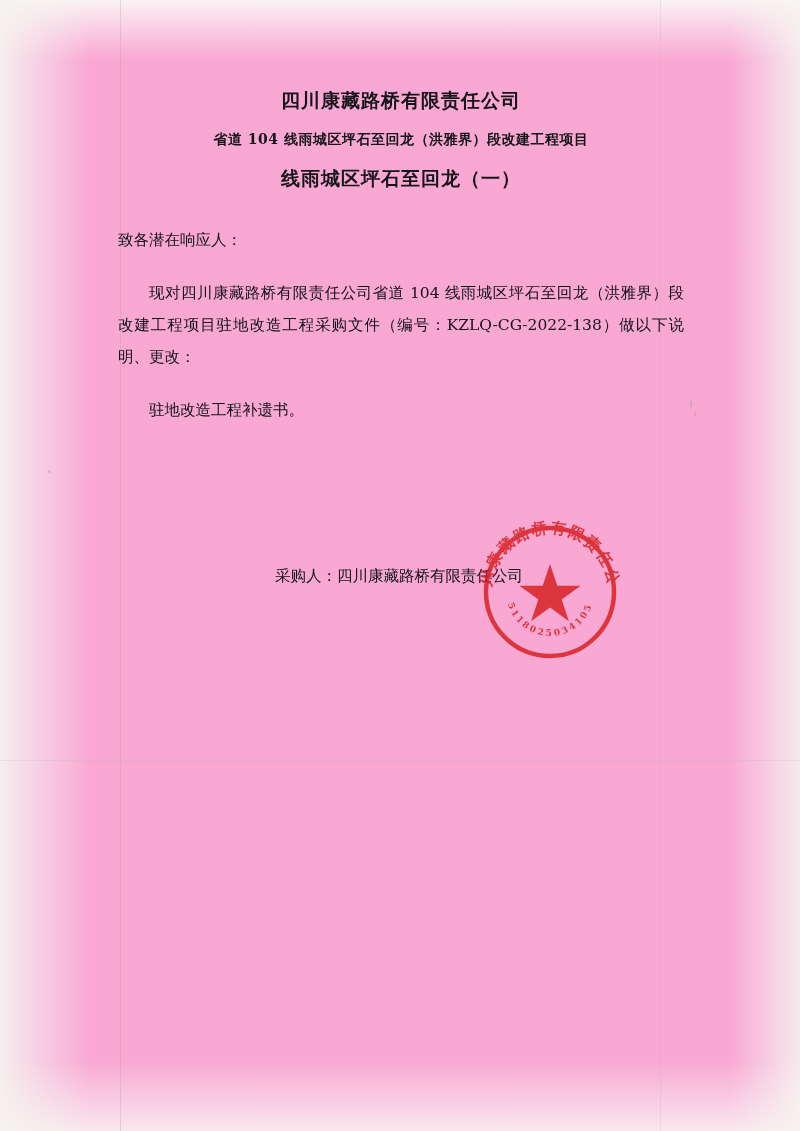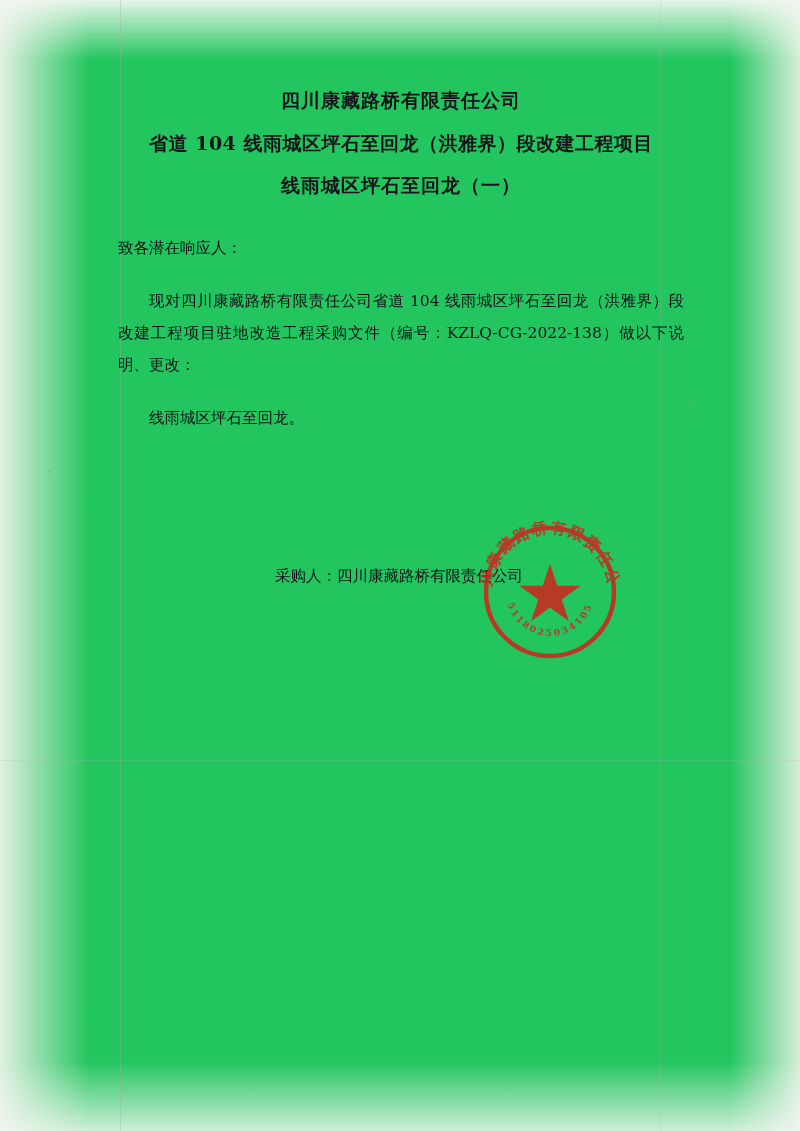--- a/index.html
+++ b/index.html
@@ -8,21 +8,21 @@
     background: #ffffff;
   }
   body {
     font-family: "DejaVu Serif", "Liberation Serif", serif;
   }
   .page {
     position: relative;
     width: 800px;
     height: 1131px;
     margin: 0 auto;
-    background: #22c55e;
+    background: #f9a8d4;
     overflow: hidden;
   }
   
   .scan-tint {
     position: absolute;
     inset: 0;
     background:
       linear-gradient(to right, rgba(245,245,240,0.9) 0px, rgba(255,255,255,0) 90px),
       linear-gradient(to left, rgba(246,246,241,0.85) 0px, rgba(255,255,255,0) 70px),
       linear-gradient(to bottom, rgba(250,250,246,0.9) 0px, rgba(255,255,255,0) 60px),
@@ -66,21 +66,21 @@
     font-weight: bold;
     color: #14141a;
   }
   .title-line-1 {
     font-size: 19px;
     letter-spacing: 1px;
     line-height: 1.5;
     margin-bottom: 14px;
   }
   .title-line-2 {
-    font-size: 19px;
+    font-size: 14px;
     letter-spacing: 0.5px;
     line-height: 1.5;
     margin-bottom: 14px;
     white-space: nowrap;
   }
   .title-line-3 {
     font-size: 19px;
     letter-spacing: 1px;
     line-height: 1.5;
   }
@@ -158,21 +158,21 @@
 
     <div class="title-block">
       <div class="title-line-1">四川康藏路桥有限责任公司</div>
       <div class="title-line-2">省道 104 线雨城区坪石至回龙（洪雅界）段改建工程项目</div>
       <div class="title-line-3">线雨城区坪石至回龙（一）</div>
     </div>
 
     <div class="body-block">
       <div class="salutation">致各潜在响应人：</div>
       <div class="para">现对四川康藏路桥有限责任公司省道 104 线雨城区坪石至回龙（洪雅界）段改建工程项目驻地改造工程采购文件（编号：KZLQ-CG-2022-138）做以下说明、更改：</div>
-      <div class="para">线雨城区坪石至回龙。</div>
+      <div class="para">驻地改造工程补遗书。</div>
     </div>
 
   </div>
 
   <div class="sign-block">
     <div class="sign-line-1">
       <span>采购人：</span><span>四川康藏路桥有限责任公司</span>
     </div>
   </div>
 

